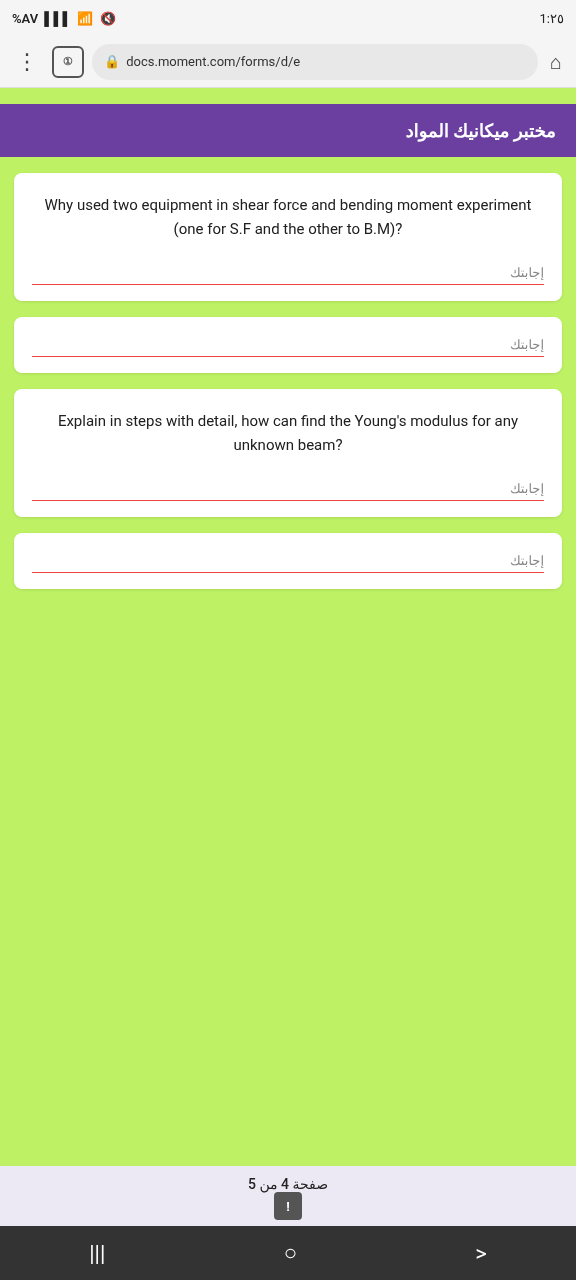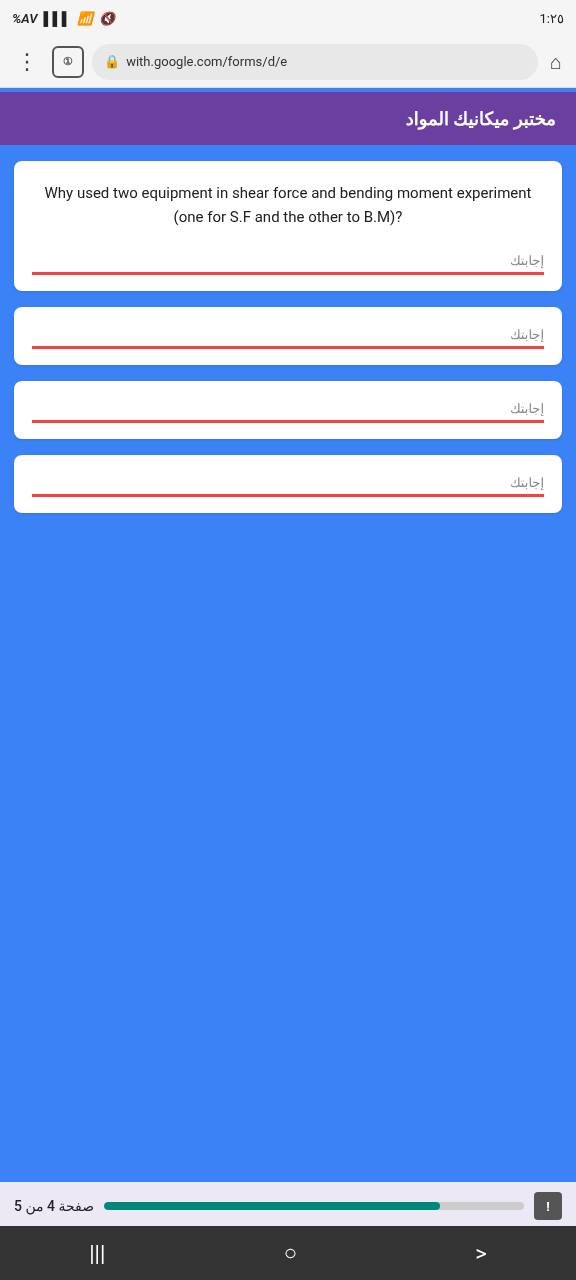--- a/index.html
+++ b/index.html
@@ -23,21 +23,20 @@
       padding: 0 12px;
       font-size: 13px;
       font-weight: 600;
       color: #222;
     }
     .status-left {
       display: flex;
       align-items: center;
       gap: 6px;
       font-size: 13px;
-      font-style: italic;
     }
     .status-right {
       font-size: 13px;
       font-weight: 400;
     }
 
     
     .browser-bar {
       background: #f5f5f5;
       height: 52px;
@@ -83,22 +82,22 @@
     }
     .home-icon {
       font-size: 20px;
       color: #444;
       padding: 4px;
     }
 
     
     .form-container {
       flex: 1;
-      background: #3b82f6;
-      padding: 4px 0 20px 0;
+      background: #bef264;
+      padding: 16px 0 20px 0;
       overflow-y: auto;
     }
 
     
     .form-header {
       background: #6a3fa0;
       padding: 16px 20px;
       text-align: right;
     }
     .form-header-title {
@@ -117,39 +116,40 @@
       box-shadow: 0 1px 3px rgba(0,0,0,0.1);
     }
     .question-text {
       font-size: 15px;
       color: #202020;
       text-align: center;
       line-height: 1.6;
       margin-bottom: 24px;
     }
     .answer-input-row {
-      border-bottom: 3px solid #ef4444;
+      border-bottom: 1px solid #ef4444;
       padding-bottom: 4px;
       display: flex;
       justify-content: flex-end;
     }
     .answer-placeholder {
       font-size: 13px;
       color: #888;
       direction: rtl;
       font-style: normal;
     }
 
     
     .bottom-bar {
       background: #ece9f5;
       padding: 10px 14px 6px 14px;
       display: flex;
       align-items: center;
       justify-content: flex-end;
+      flex-direction: column;
     }
     .page-info {
       font-size: 14px;
       color: #222;
       direction: rtl;
       font-weight: 500;
     }
     .progress-bar-container {
       flex: 1;
       margin: 0 10px;
@@ -202,21 +202,21 @@
     <span>🔇</span>
   </div>
   <div class="status-right">1:٢٥</div>
 </div>
 
 <div class="browser-bar">
   <div class="browser-menu-icon">⋮</div>
   <div class="browser-tab-icon">①</div>
   <div class="browser-address-bar">
     <span class="lock-icon">🔒</span>
-    <span>with.google.com/forms/d/e</span>
+    <span>docs.moment.com/forms/d/e</span>
   </div>
   <div class="home-icon">⌂</div>
 </div>
 
 <div class="form-container">
 
   <div class="form-header">
     <div class="form-header-title">مختبر ميكانيك المواد</div>
   </div>
 
@@ -227,20 +227,21 @@
     </div>
   </div>
 
   <div class="question-card">
     <div class="answer-input-row">
       <span class="answer-placeholder">إجابتك</span>
     </div>
   </div>
 
   <div class="question-card">
+    <div class="question-text">Explain in steps with detail, how can find the Young's modulus for any unknown beam?</div>
     <div class="answer-input-row">
       <span class="answer-placeholder">إجابتك</span>
     </div>
   </div>
 
   <div class="question-card">
     <div class="answer-input-row">
       <span class="answer-placeholder">إجابتك</span>
     </div>
   </div>

